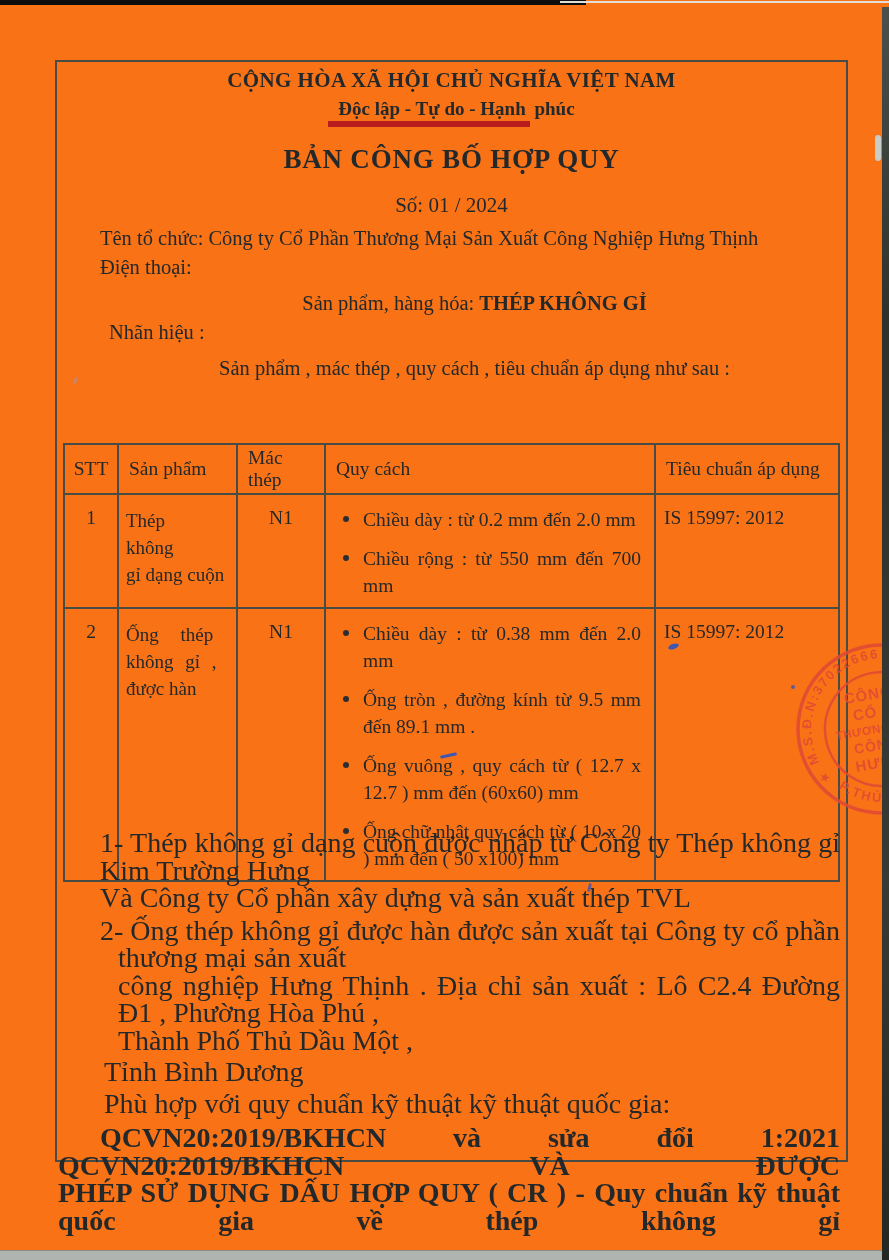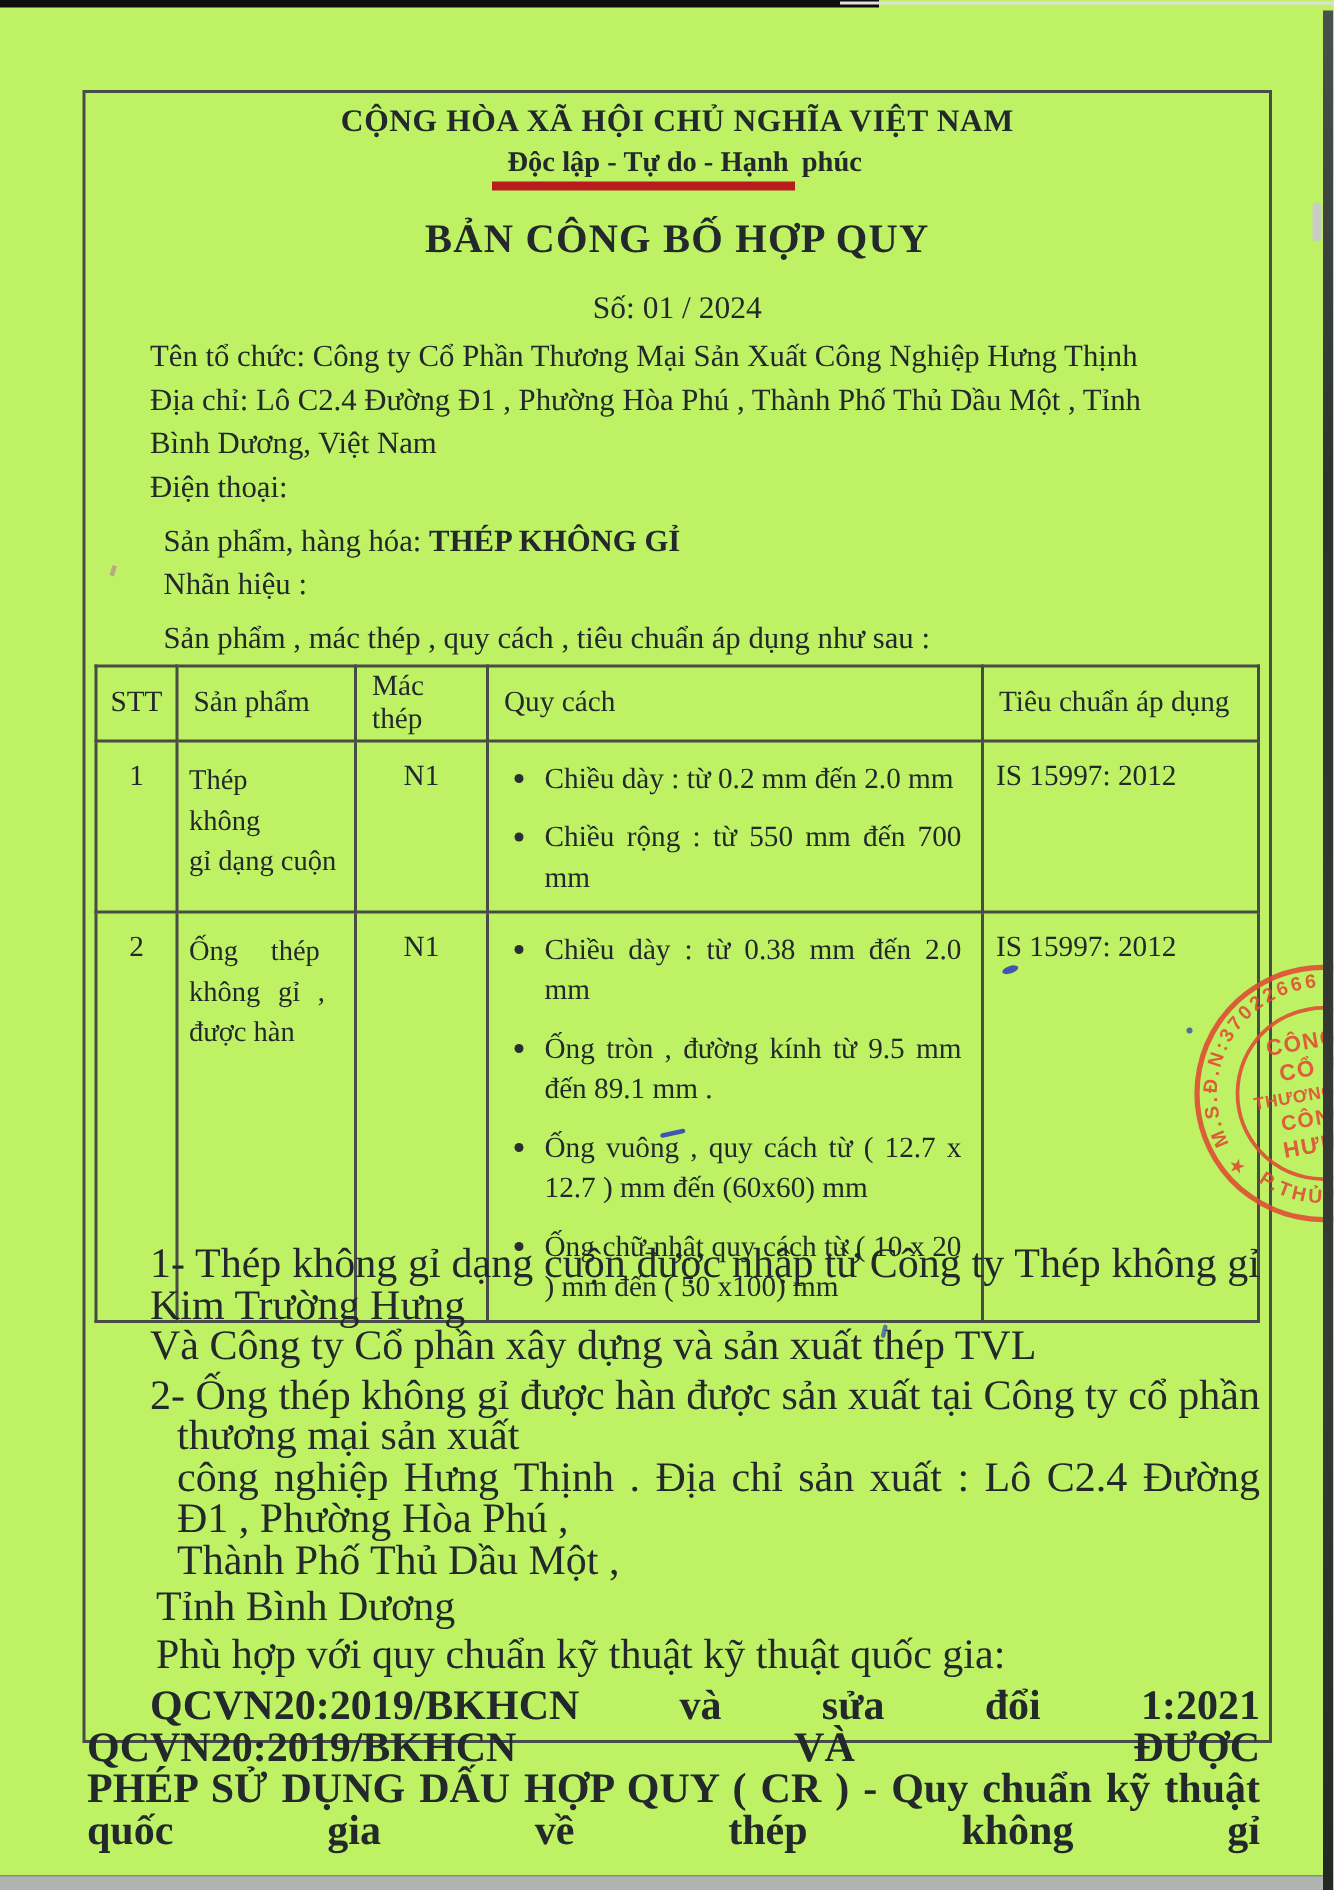--- a/index.html
+++ b/index.html
@@ -1,18 +1,18 @@
 <!DOCTYPE html>
 <html><head>
 <meta charset="utf-8">
 <style>
   html,body{margin:0;padding:0;background:#e8e8e4;}
   .page{
     position:relative;width:889px;height:1260px;margin:0 auto;
-    background:#bef264;overflow:hidden;
+    background:#f97316;overflow:hidden;
     font-family:"Liberation Serif","DejaVu Serif",serif;
     color:#23282b;
   }
   
   .top-bar{position:absolute;left:0;top:0;width:586px;height:5px;background:#0d0d0d;}
   .top-line{position:absolute;left:560px;top:1px;width:329px;height:2px;background:#dededa;}
   .right-band{position:absolute;right:0;top:7px;width:7px;height:1253px;
     background:linear-gradient(to bottom,#4a504b,#2d322d 25%,#363b36 70%,#232823);z-index:9;}
   .right-smudge{position:absolute;right:8px;top:135px;width:6px;height:26px;background:#c9ccc7;border-radius:3px;z-index:8;}
   .bottom-band{position:absolute;left:0;bottom:0;width:889px;height:9px;background:#afb4b0;border-top:1px solid #888d89;z-index:8;}
@@ -21,21 +21,21 @@
   
   .hdr{position:absolute;left:55px;width:793px;text-align:center;}
   .nat-title{top:68px;font-size:21px;font-weight:bold;letter-spacing:.4px;}
   .motto{top:98px;font-size:19px;font-weight:bold;}
   .motto .u{border-bottom:6px solid #b91c1c;padding:0 4px 2px 10px;}
   .doc-title{top:144px;font-size:27px;font-weight:bold;letter-spacing:.8px;}
   .doc-number{top:193px;font-size:21px;}
   
   .info{position:absolute;left:100px;top:224px;width:740px;font-size:20.5px;line-height:29px;}
   .info .indent{margin-left:9px;}
-  .info .gap-top{margin-top:7px;}
+  .info .gap-top{margin-top:7px;text-align:center;}
   .pre{white-space:pre-line;}
   .bold{font-weight:bold;}
   
   table.doc-table{position:absolute;left:63px;top:443px;width:775px;border-collapse:collapse;table-layout:fixed;font-size:19.5px;}
   .doc-table th,.doc-table td{border:2px solid #474c46;}
   .doc-table th{height:42px;font-weight:normal;text-align:left;padding:2px 10px;font-size:19.5px;}
   .doc-table th.c{text-align:center;padding:2px 4px;}
   .doc-table td{vertical-align:top;}
   td.stt{text-align:center;padding-top:12px;}
   td.sp{padding:12px 7px;font-size:19px;line-height:27px;border-radius:26px;}
@@ -75,22 +75,20 @@
 
   <div class="frame"></div>
 
   <div class="hdr nat-title">CỘNG HÒA XÃ HỘI CHỦ NGHĨA VIỆT NAM</div>
   <div class="hdr motto"><span class="u">Độc lập - Tự do - Hạnh</span><span> phúc</span></div>
   <div class="hdr doc-title">BẢN CÔNG BỐ HỢP QUY</div>
   <div class="hdr doc-number">Số: 01 / 2024</div>
 
   <div class="info">
     <div>Tên tổ chức: Công ty Cổ Phần Thương Mại Sản Xuất Công Nghiệp Hưng Thịnh</div>
-    <div class="pre">Địa chỉ: Lô C2.4 Đường Đ1 , Phường Hòa Phú , Thành Phố Thủ Dầu Một , Tỉnh
-Bình Dương, Việt Nam</div>
     <div>Điện thoại:</div>
     <div class="indent gap-top"><span>Sản phẩm, hàng hóa: </span><span class="bold">THÉP KHÔNG GỈ</span></div>
     <div class="indent">Nhãn hiệu :</div>
     <div class="indent gap-top">Sản phẩm , mác thép , quy cách , tiêu chuẩn áp dụng như sau :</div>
   </div>
 
   <table class="doc-table">
     <colgroup>
         <col style="width:54px">
         <col style="width:119px">

